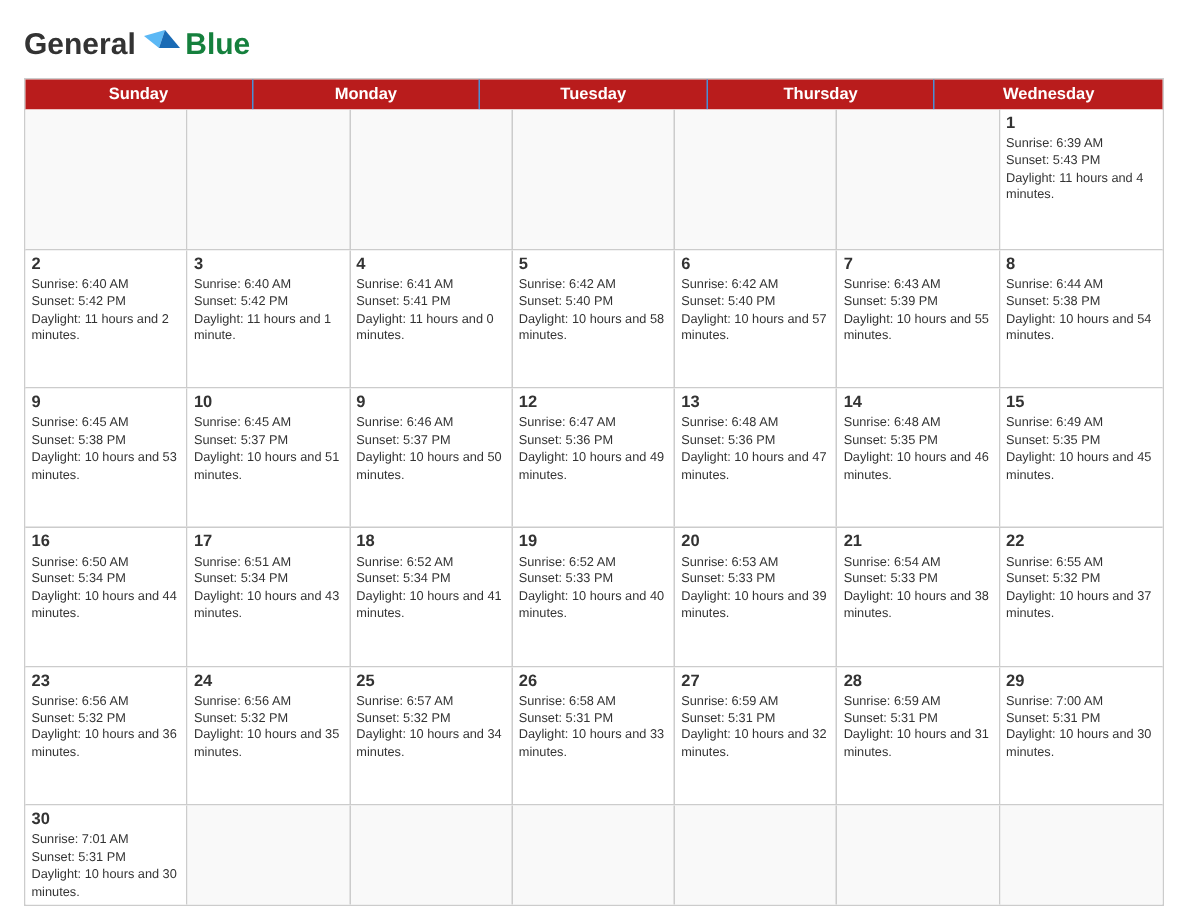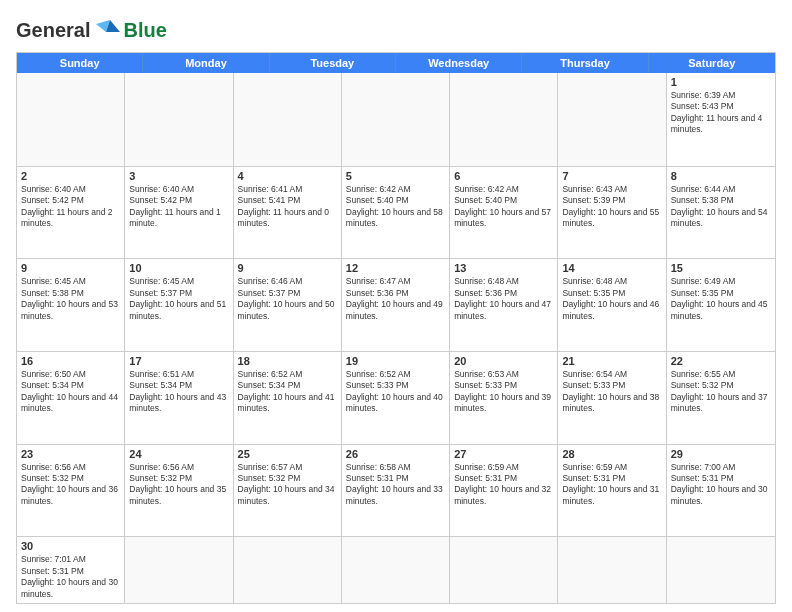--- a/index.html
+++ b/index.html
@@ -42,22 +42,22 @@
       color: #555;
     }
     .calendar {
       flex: 1;
       display: flex;
       flex-direction: column;
       border: 1px solid #ccc;
     }
     .cal-header {
       display: grid;
-      grid-template-columns: repeat(6, 1fr);
-      background: #3b82f6;
+      grid-template-columns: repeat(5, 1fr);
+      background: #b91c1c;
     }
     .cal-header-cell {
       color: #fff;
       font-size: 11px;
       font-weight: bold;
       text-align: center;
       padding: 4px 2px;
       border-right: 1px solid #4a8fd4;
     }
     .cal-header-cell:last-child { border-right: none; }
@@ -117,23 +117,22 @@
       <div class="month-title"></div>
       <div class="subtitle"></div>
     </div>
   </div>
 
   <div class="calendar">
     <div class="cal-header">
     <div class="cal-header-cell">Sunday</div>
         <div class="cal-header-cell">Monday</div>
         <div class="cal-header-cell">Tuesday</div>
+        <div class="cal-header-cell">Thursday</div>
         <div class="cal-header-cell">Wednesday</div>
-        <div class="cal-header-cell">Thursday</div>
-        <div class="cal-header-cell">Saturday</div>
       </div>
 
     <div class="cal-body">
     <div class="cal-row">
           <div class="cal-cell empty"></div>
           <div class="cal-cell empty"></div>
           <div class="cal-cell empty"></div>
           <div class="cal-cell empty"></div>
           <div class="cal-cell empty"></div>
           <div class="cal-cell empty"></div>

